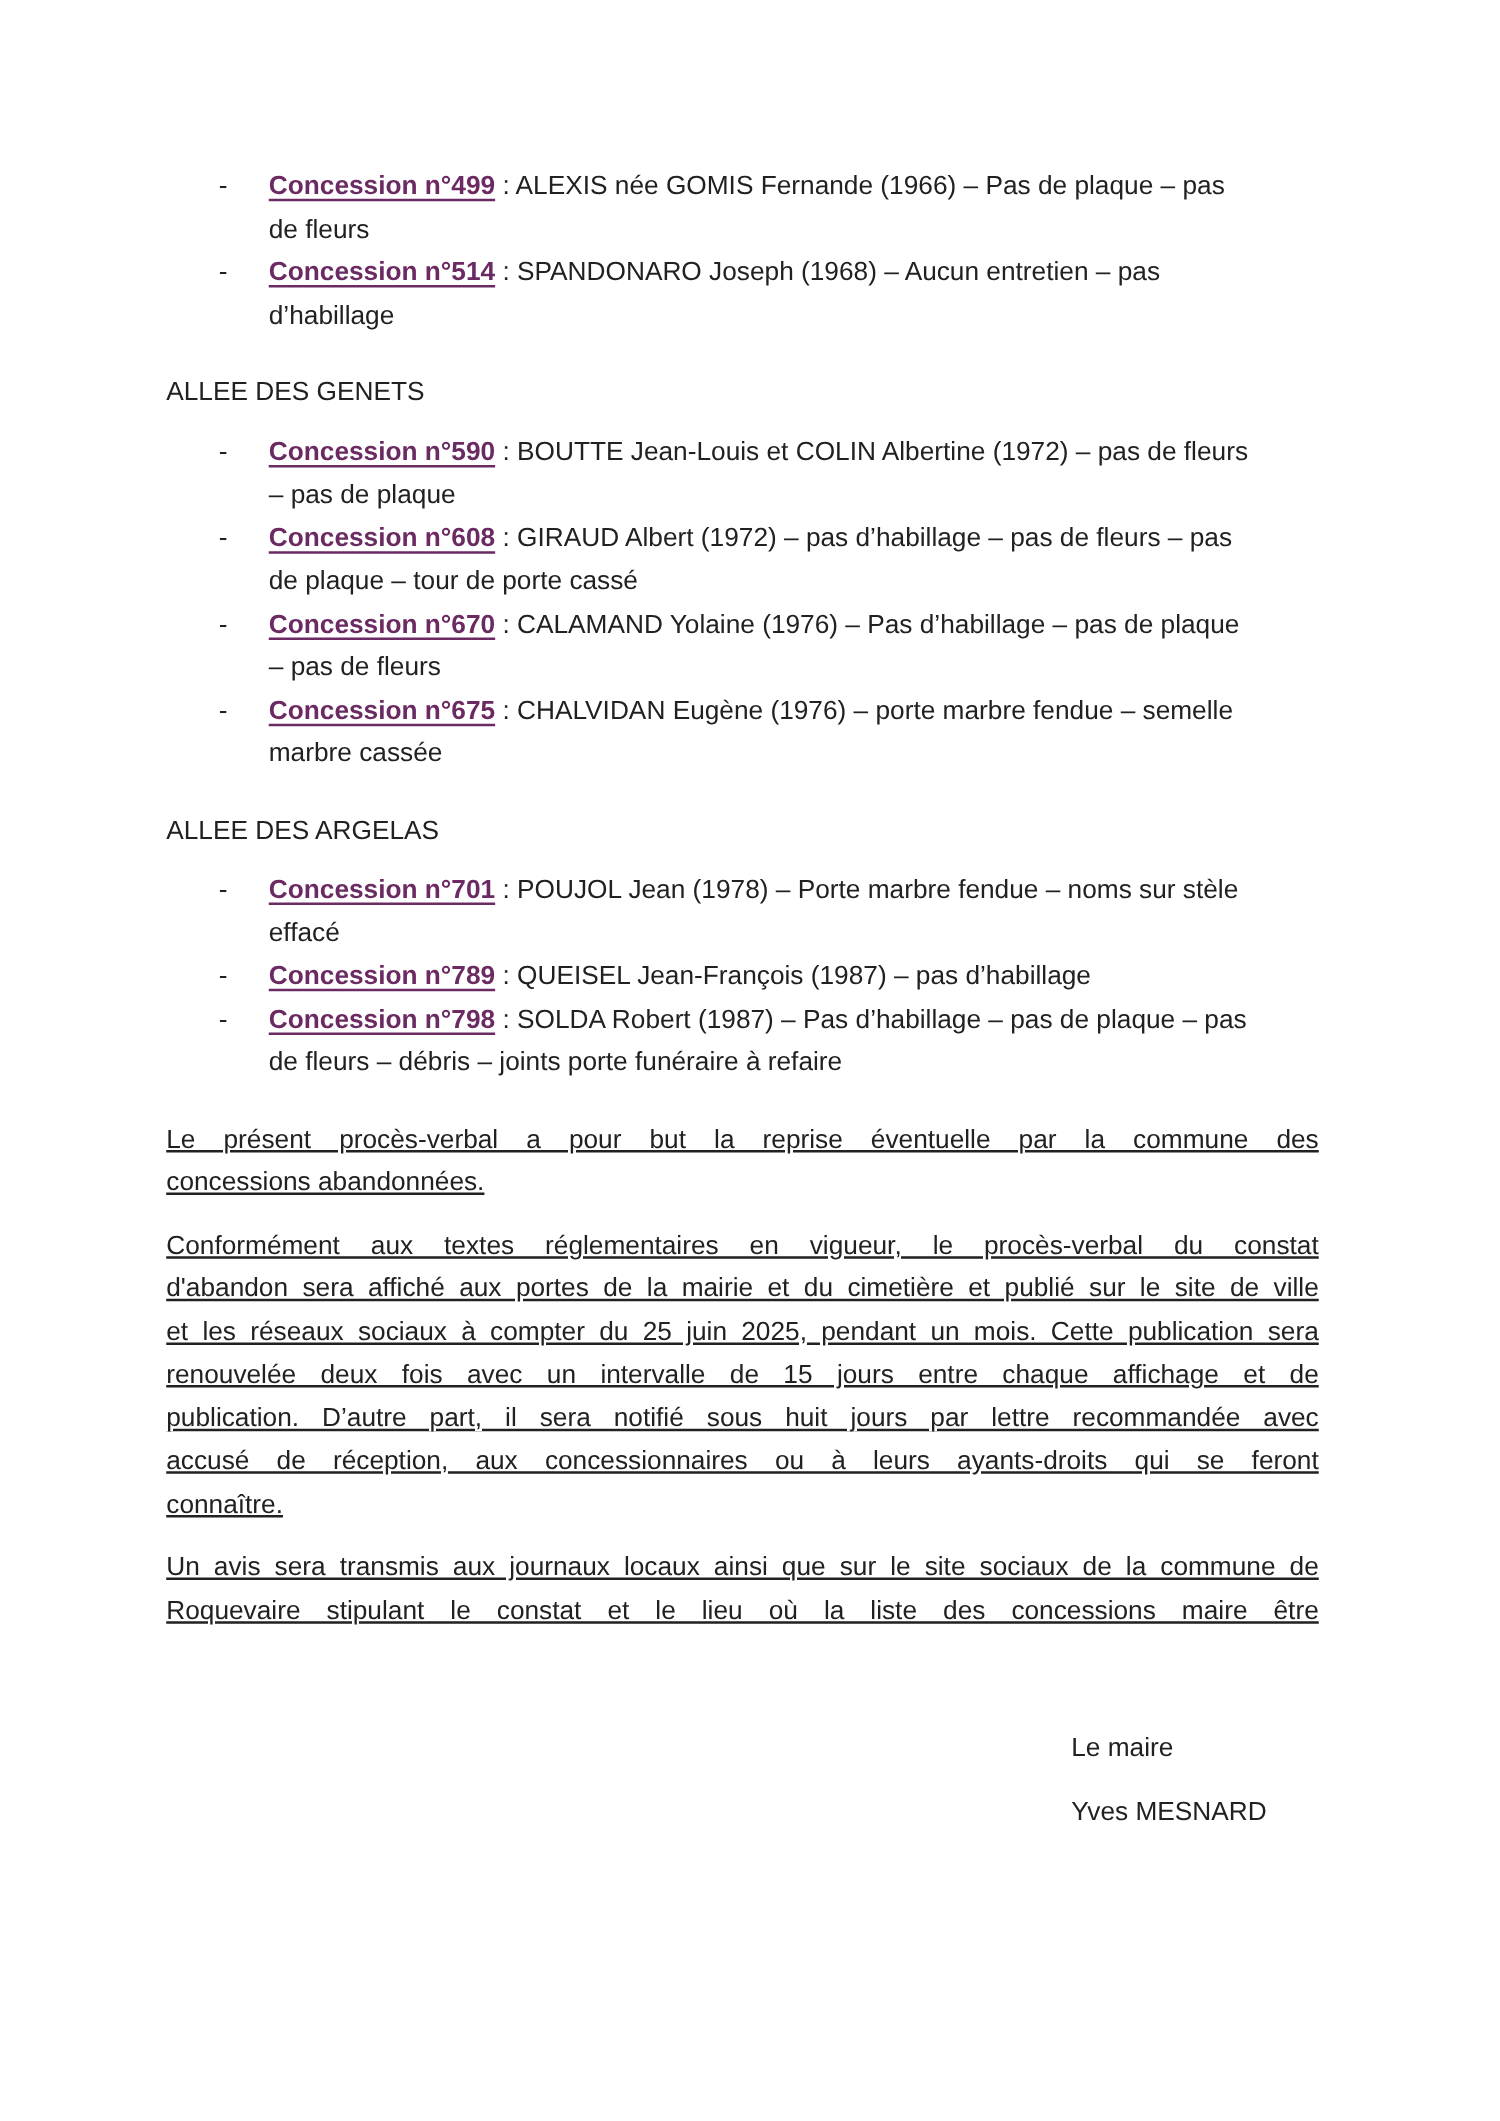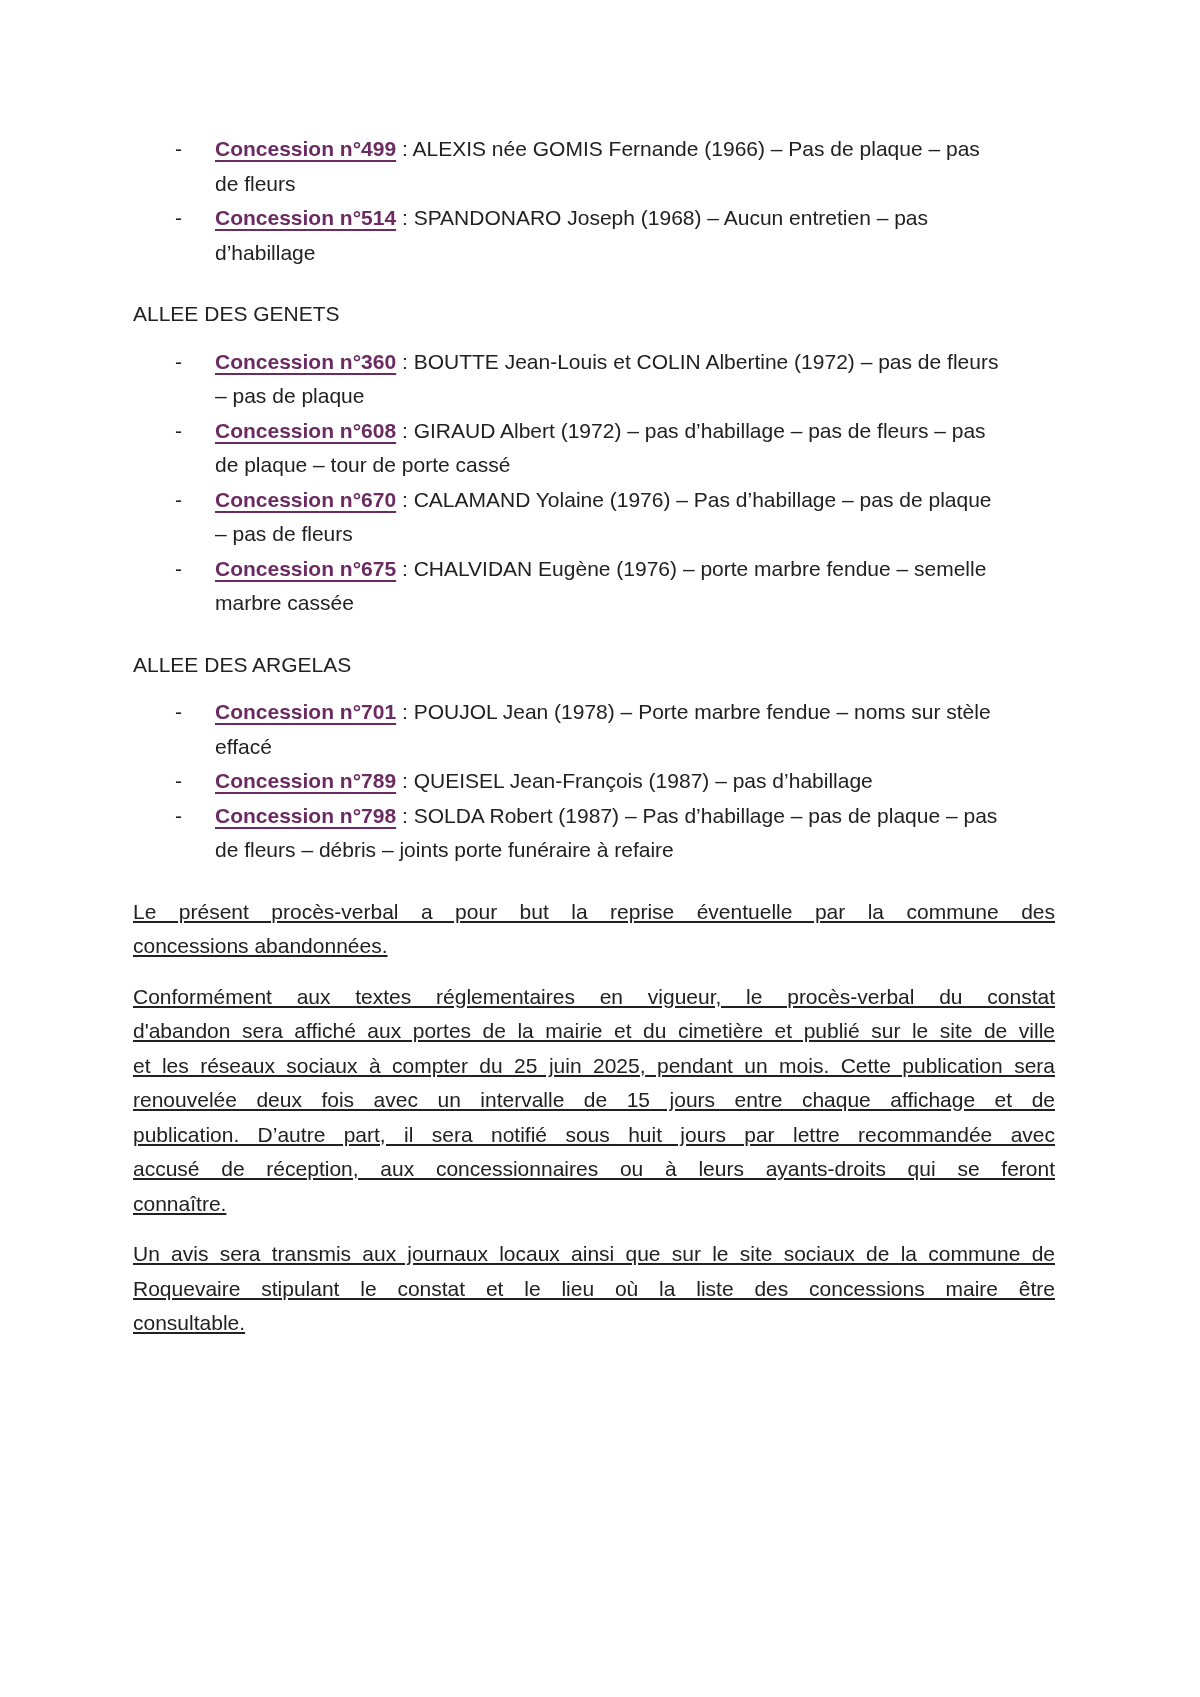--- a/index.html
+++ b/index.html
@@ -89,21 +89,21 @@
 
   <div id="doc-body">
       <ul class="concession-list">
         <li class="concession-item"><span class="bullet-dash">-</span><span class="concession-link">Concession n°499</span><span class="concession-desc"> : ALEXIS née GOMIS Fernande (1966) – Pas de plaque – pas
 de fleurs</span></li>
         <li class="concession-item"><span class="bullet-dash">-</span><span class="concession-link">Concession n°514</span><span class="concession-desc"> : SPANDONARO Joseph (1968) – Aucun entretien – pas
 d’habillage</span></li>
       </ul>
       <div class="section-heading">ALLEE DES GENETS</div>
       <ul class="concession-list">
-        <li class="concession-item"><span class="bullet-dash">-</span><span class="concession-link">Concession n°360</span><span class="concession-desc"> : BOUTTE Jean-Louis et COLIN Albertine (1972) – pas de fleurs
+        <li class="concession-item"><span class="bullet-dash">-</span><span class="concession-link">Concession n°590</span><span class="concession-desc"> : BOUTTE Jean-Louis et COLIN Albertine (1972) – pas de fleurs
 – pas de plaque</span></li>
         <li class="concession-item"><span class="bullet-dash">-</span><span class="concession-link">Concession n°608</span><span class="concession-desc"> : GIRAUD Albert (1972) – pas d’habillage – pas de fleurs – pas
 de plaque – tour de porte cassé</span></li>
         <li class="concession-item"><span class="bullet-dash">-</span><span class="concession-link">Concession n°670</span><span class="concession-desc"> : CALAMAND Yolaine (1976) – Pas d’habillage – pas de plaque
 – pas de fleurs</span></li>
         <li class="concession-item"><span class="bullet-dash">-</span><span class="concession-link">Concession n°675</span><span class="concession-desc"> : CHALVIDAN Eugène (1976) – porte marbre fendue – semelle
 marbre cassée</span></li>
       </ul>
       <div class="section-heading">ALLEE DES ARGELAS</div>
       <ul class="concession-list">
@@ -123,19 +123,22 @@
           <div class="para-line">d'abandon sera affiché aux portes de la mairie et du cimetière et publié sur le site de ville</div>
           <div class="para-line">et les réseaux sociaux à compter du 25 juin 2025, pendant un mois. Cette publication sera</div>
           <div class="para-line">renouvelée deux fois avec un intervalle de 15 jours entre chaque affichage et de</div>
           <div class="para-line">publication. D’autre part, il sera notifié sous huit jours par lettre recommandée avec</div>
           <div class="para-line">accusé de réception, aux concessionnaires ou à leurs ayants-droits qui se feront</div>
           <div class="para-line is-last">connaître.</div>
         </div>
         <div class="para">
           <div class="para-line">Un avis sera transmis aux journaux locaux ainsi que sur le site sociaux de la commune de</div>
           <div class="para-line">Roquevaire stipulant le constat et le lieu où la liste des concessions maire être</div>
-          <div class="para-line is-last">consultable.</div>
         </div>
       </div>
     </div>
 
+  <div class="signature">
+    <div class="sig-line">Le maire</div>
+    <div class="sig-line sig-name">Yves MESNARD</div>
+  </div>
 
 </div>
 
 </body></html>

